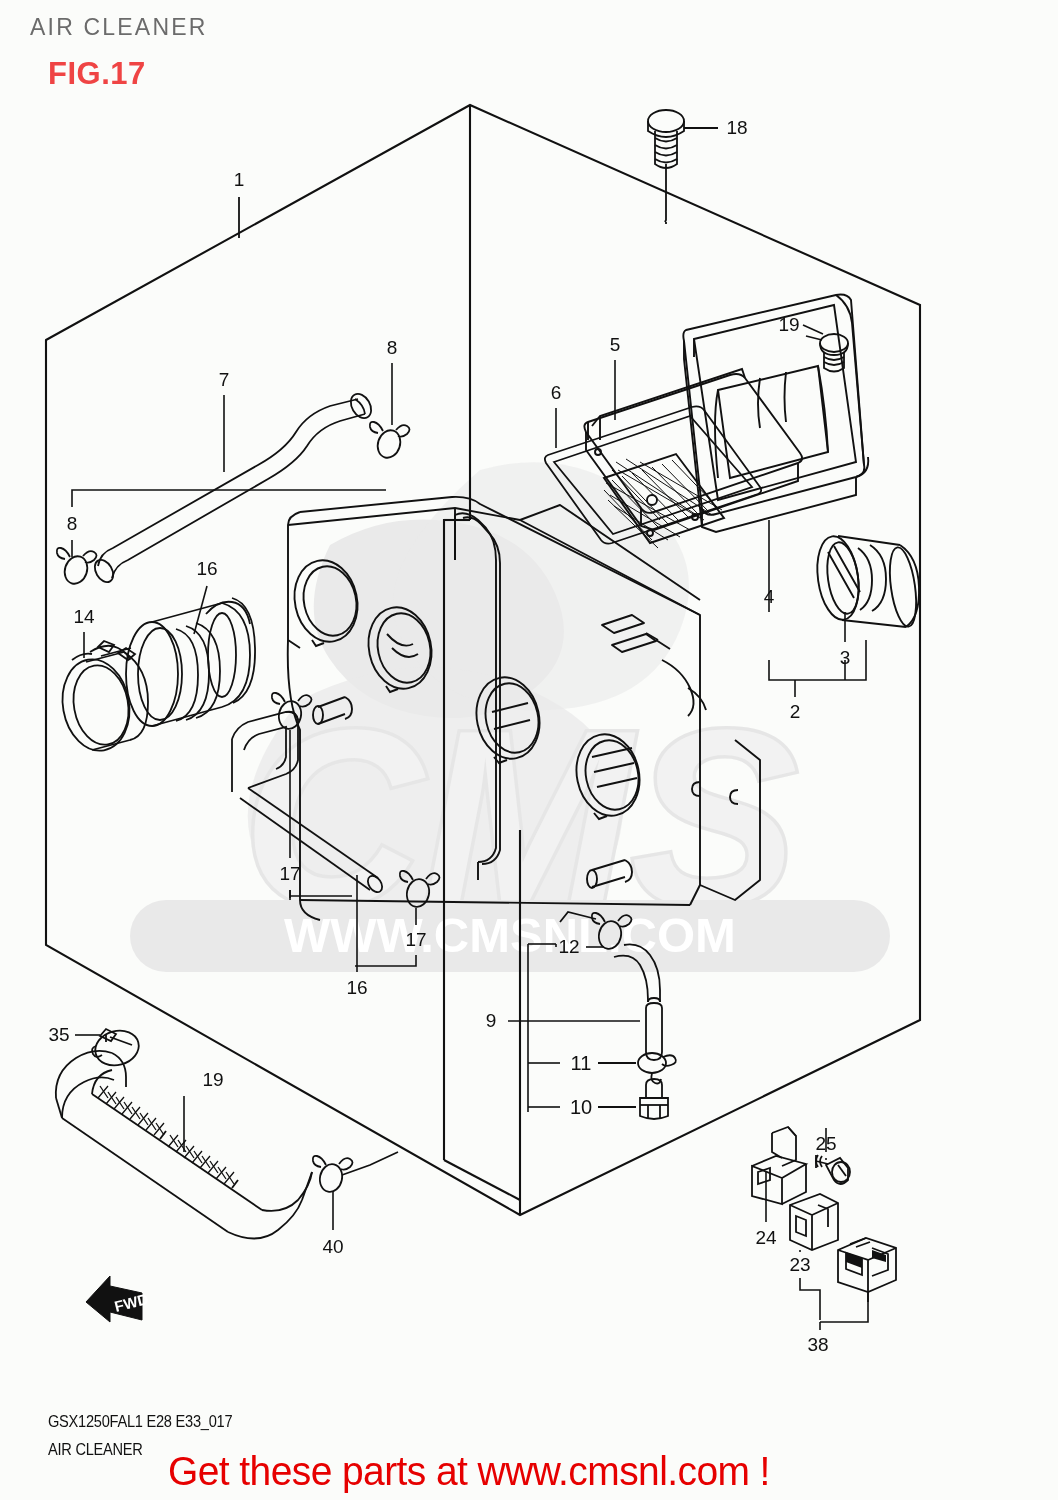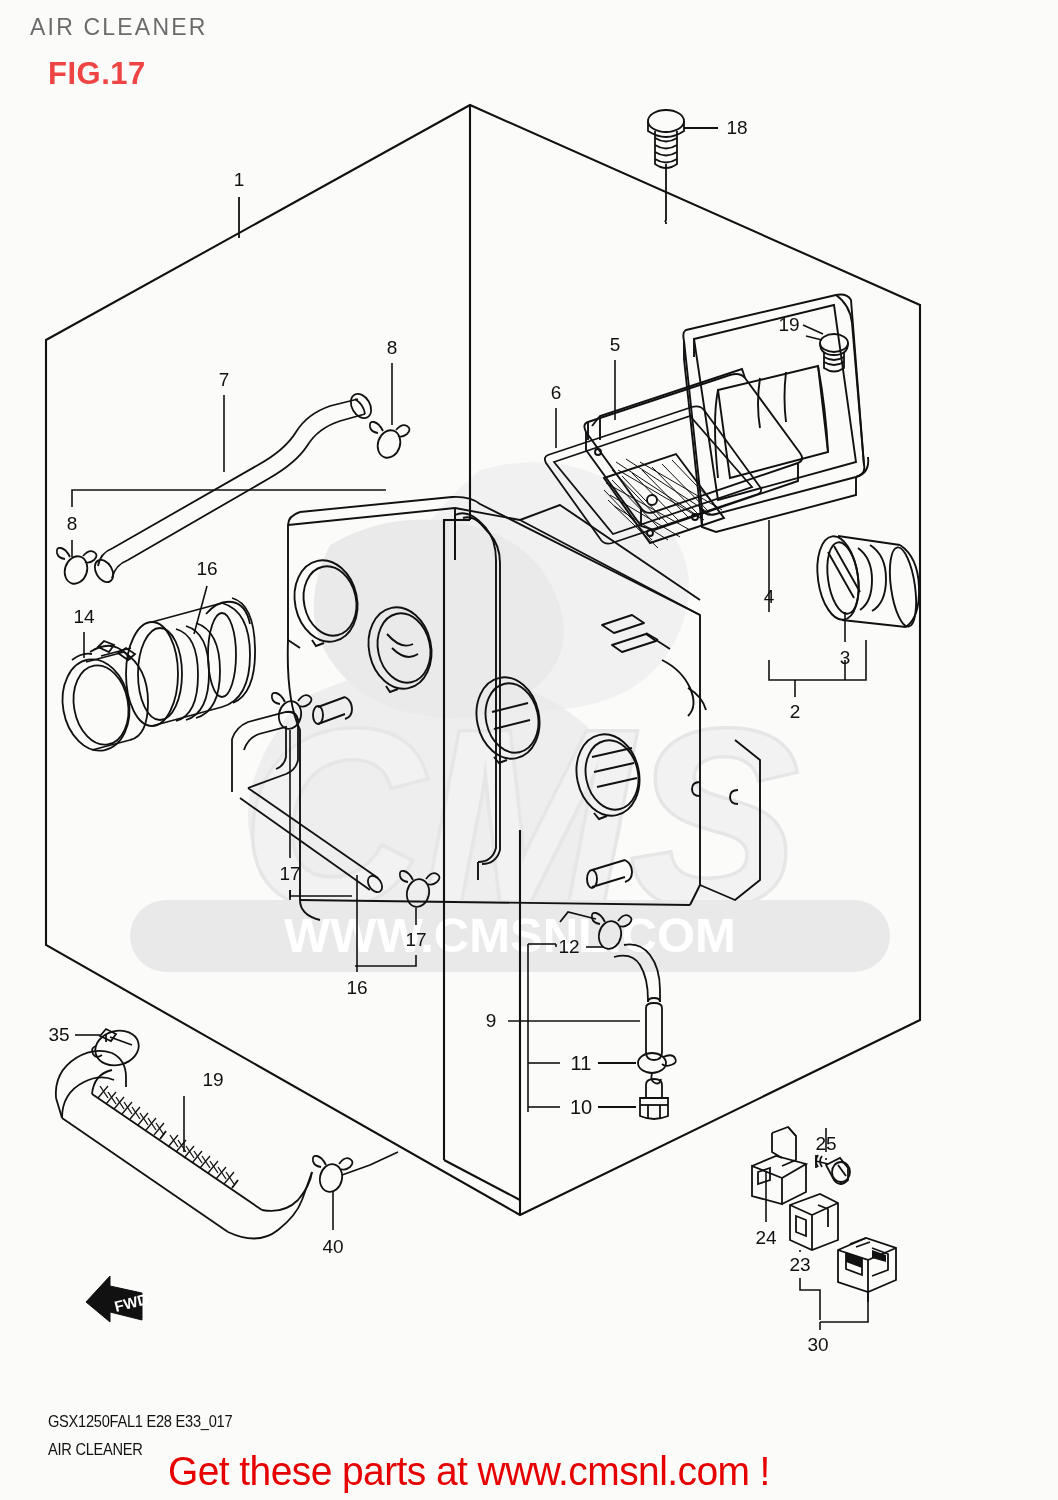--- a/index.html
+++ b/index.html
@@ -521,21 +521,21 @@
   <div class="lbl" style="left:207px;top:569px;">16</div>
   <div class="lbl" style="left:84px;top:617px;">14</div>
   <div class="lbl" style="left:789px;top:325px;">19</div>
   <div class="lbl" style="left:357px;top:988px;">16</div>
   <div class="lbl" style="left:290px;top:874px;">17</div>
   <div class="lbl" style="left:416px;top:940px;">17</div>
   <div class="lbl" style="left:737px;top:128px;">18</div>
   <div class="lbl" style="left:184px;top:1080px;margin-left:29px;">19</div>
   <div class="lbl" style="left:333px;top:1247px;">40</div>
   <div class="lbl" style="left:59px;top:1035px;">35</div>
-  <div class="lbl" style="left:818px;top:1345px;">30</div>
+  <div class="lbl" style="left:818px;top:1345px;">38</div>
   <div class="lbl" style="left:800px;top:1265px;">23</div>
   <div class="lbl" style="left:766px;top:1238px;">24</div>
   <div class="lbl" style="left:826px;top:1144px;">25</div>
 
   <div class="foot1">GSX1250FAL1 E28 E33_017</div>
   <div class="foot2">AIR CLEANER</div>
   <div class="promo">Get these parts at www.cmsnl.com !</div>
 
 </div>
 

